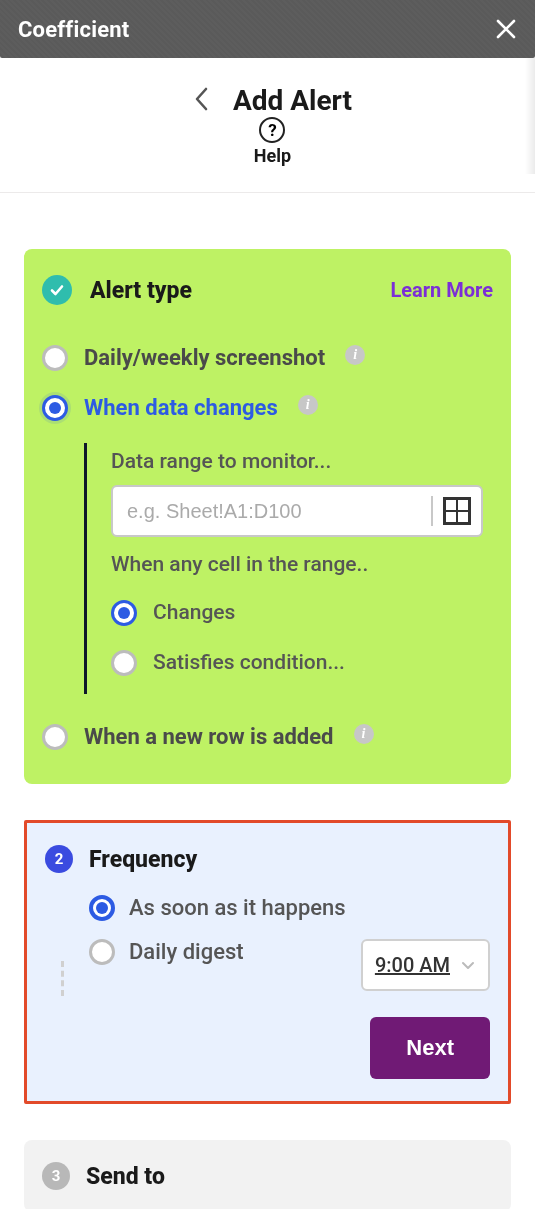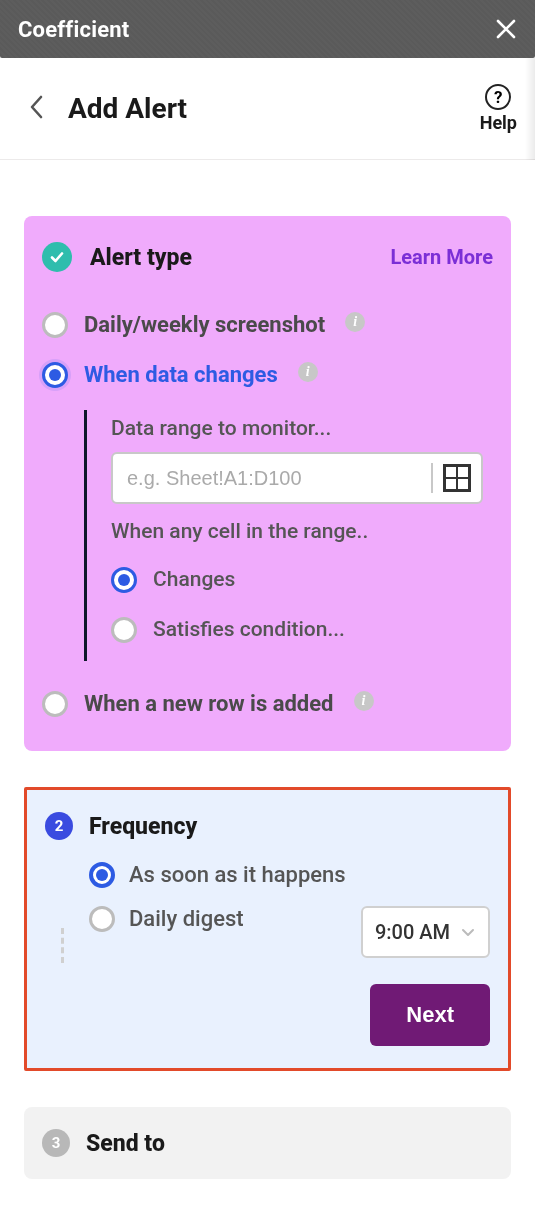--- a/index.html
+++ b/index.html
@@ -33,20 +33,21 @@
   cursor: pointer;
   display: flex;
   align-items: center;
 }
 .header {
   display: flex;
   align-items: center;
   padding: 26px 18px 26px 28px;
   justify-content: space-between;
   border-bottom: 1px solid #eceaea;
+  flex-direction: column;
 }
 .header-left { display: flex; align-items: center; gap: 22px; }
 .back-chevron { color: #555; cursor: pointer; }
 .page-title {
   font-size: 28px;
   font-weight: 700;
   color: #1a1a1a;
 }
 .help {
   display: flex;
@@ -64,21 +65,21 @@
 }
 .help-text { font-size: 18px; color: #1a1a1a; font-weight: 700; }
 
 .content {
   padding: 56px 24px 20px 24px;
   background: #fff;
   position: relative;
 }
 
 .card {
-  background: #f0abfc;
+  background: #bef264;
   border-radius: 8px;
   padding: 26px 18px 22px 18px;
   position: relative;
 }
 
 .card-header {
   display: flex;
   align-items: center;
   justify-content: space-between;
   margin-bottom: 28px;
@@ -236,21 +237,21 @@
   border: 2px solid #d0d0d0;
   border-radius: 6px;
   background: #fff;
   height: 52px;
   display: flex;
   align-items: center;
   padding: 0 12px;
   gap: 10px;
   margin-left: auto;
 }
-.time-select span { font-size: 20px; color: #333; font-weight: 500; }
+.time-select span { font-size: 20px; color: #333; font-weight: 500; text-decoration: underline; }
 .chev { color: #aaa; }
 .next-btn {
   background: #701a75;
   color: #fff;
   font-weight: 700;
   font-size: 22px;
   border: none;
   border-radius: 6px;
   padding: 18px 36px;
   float: right;

